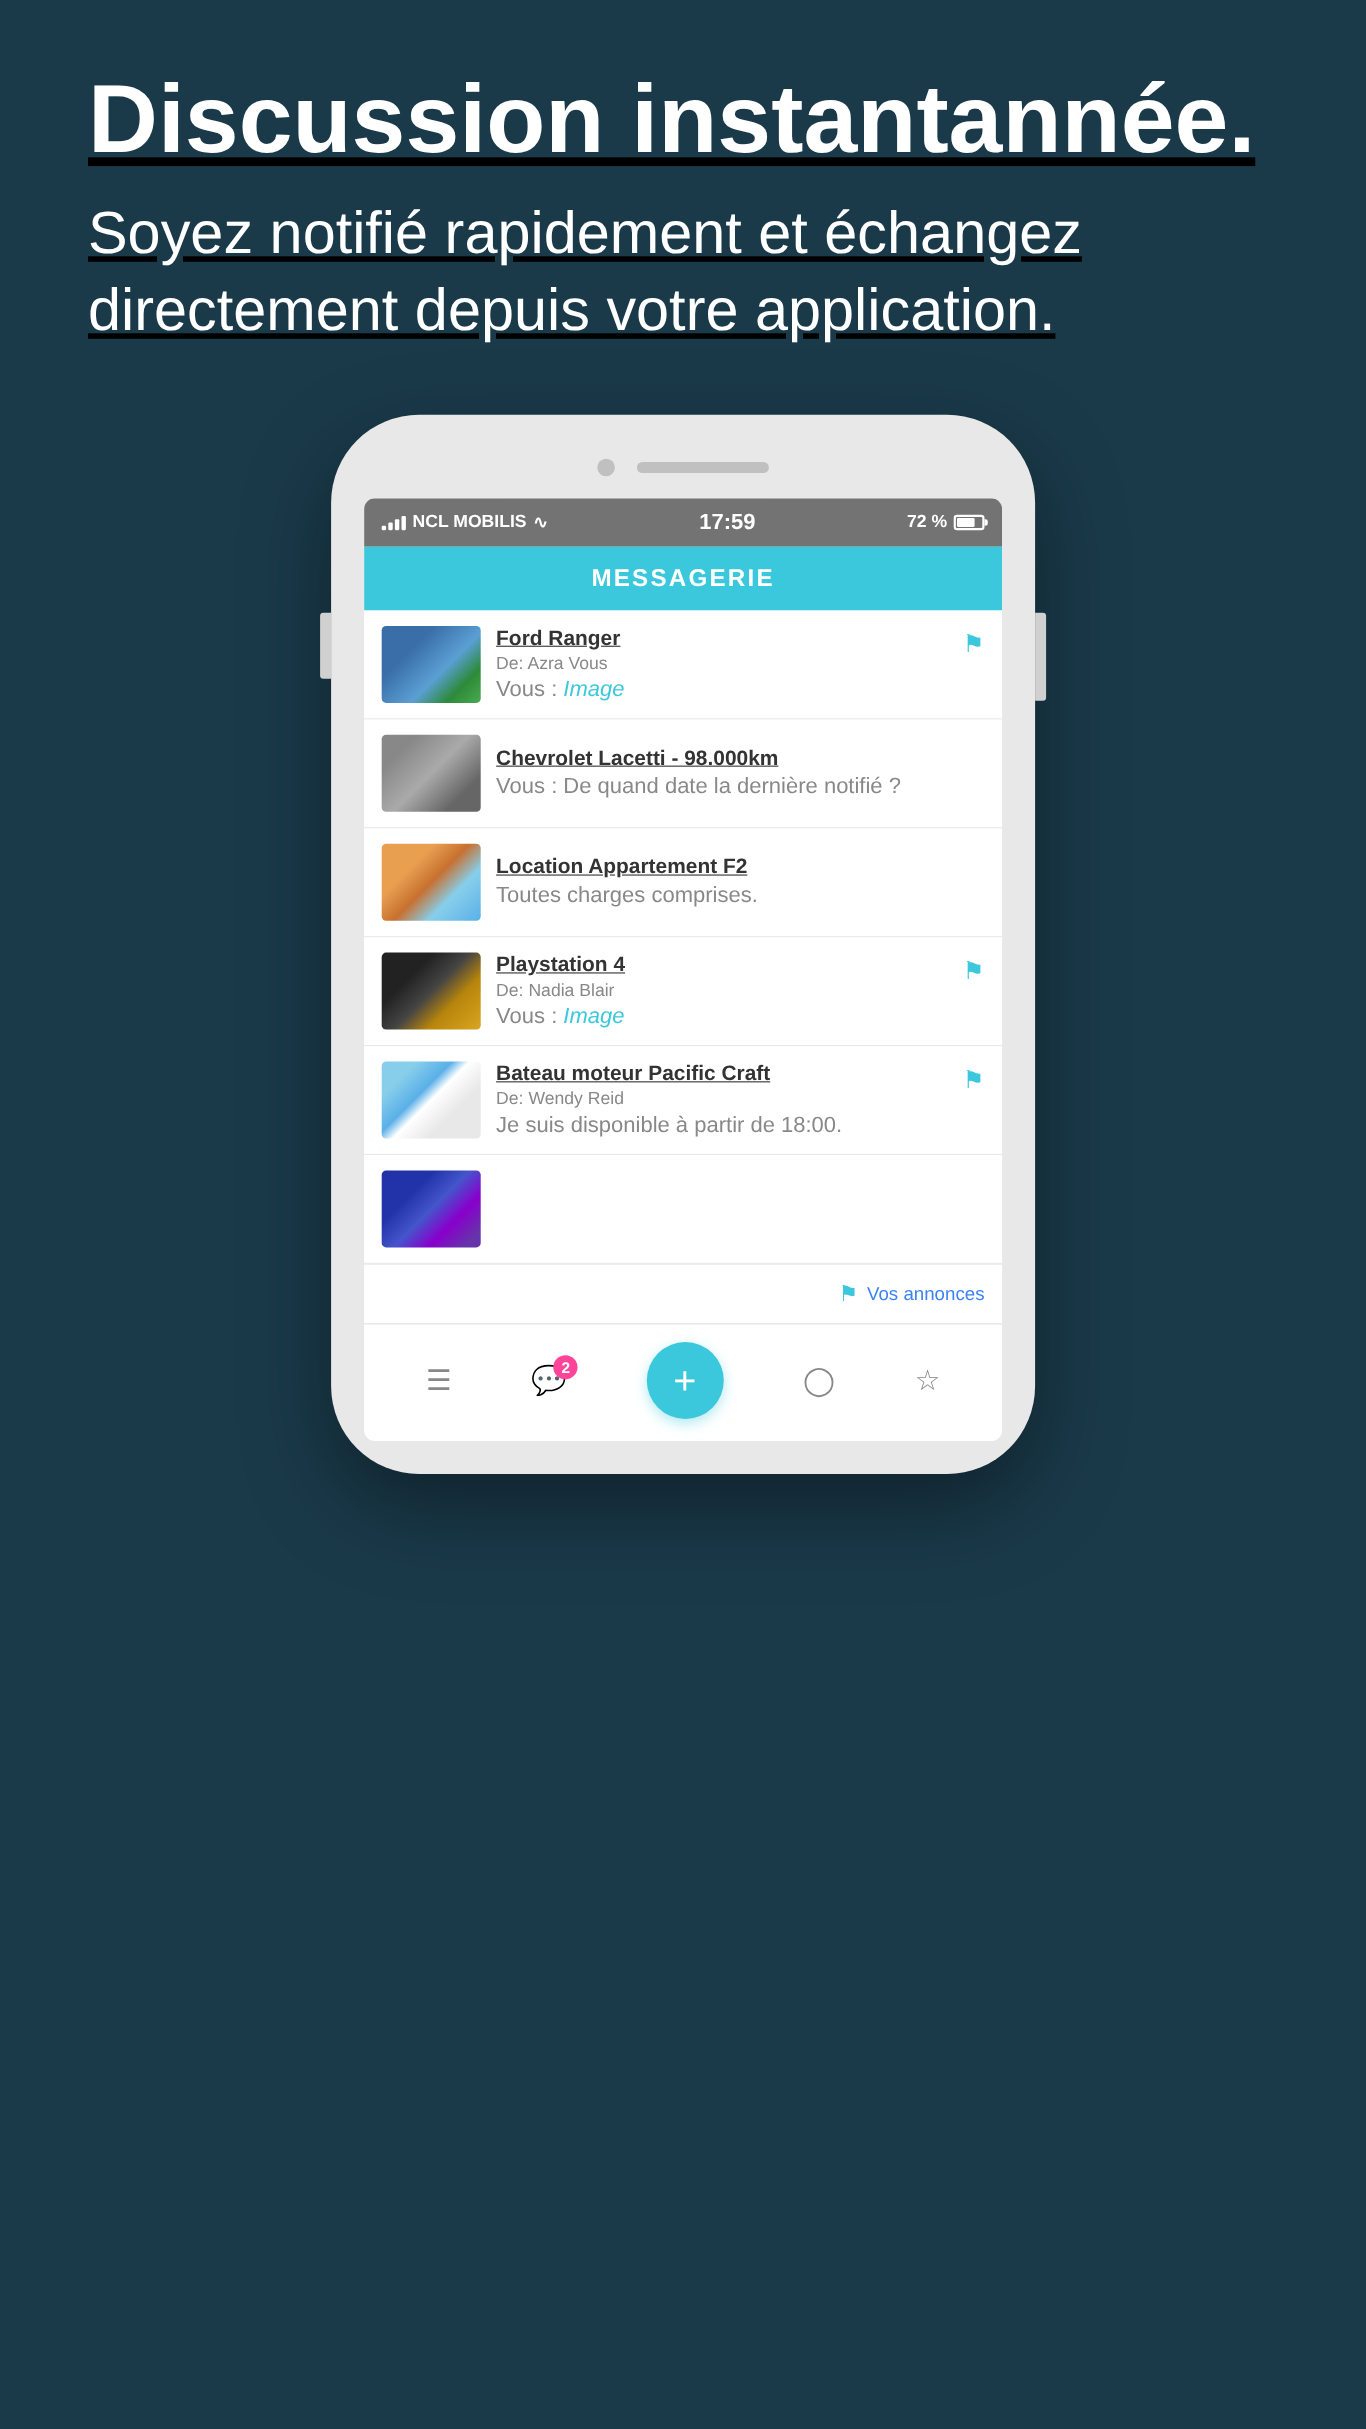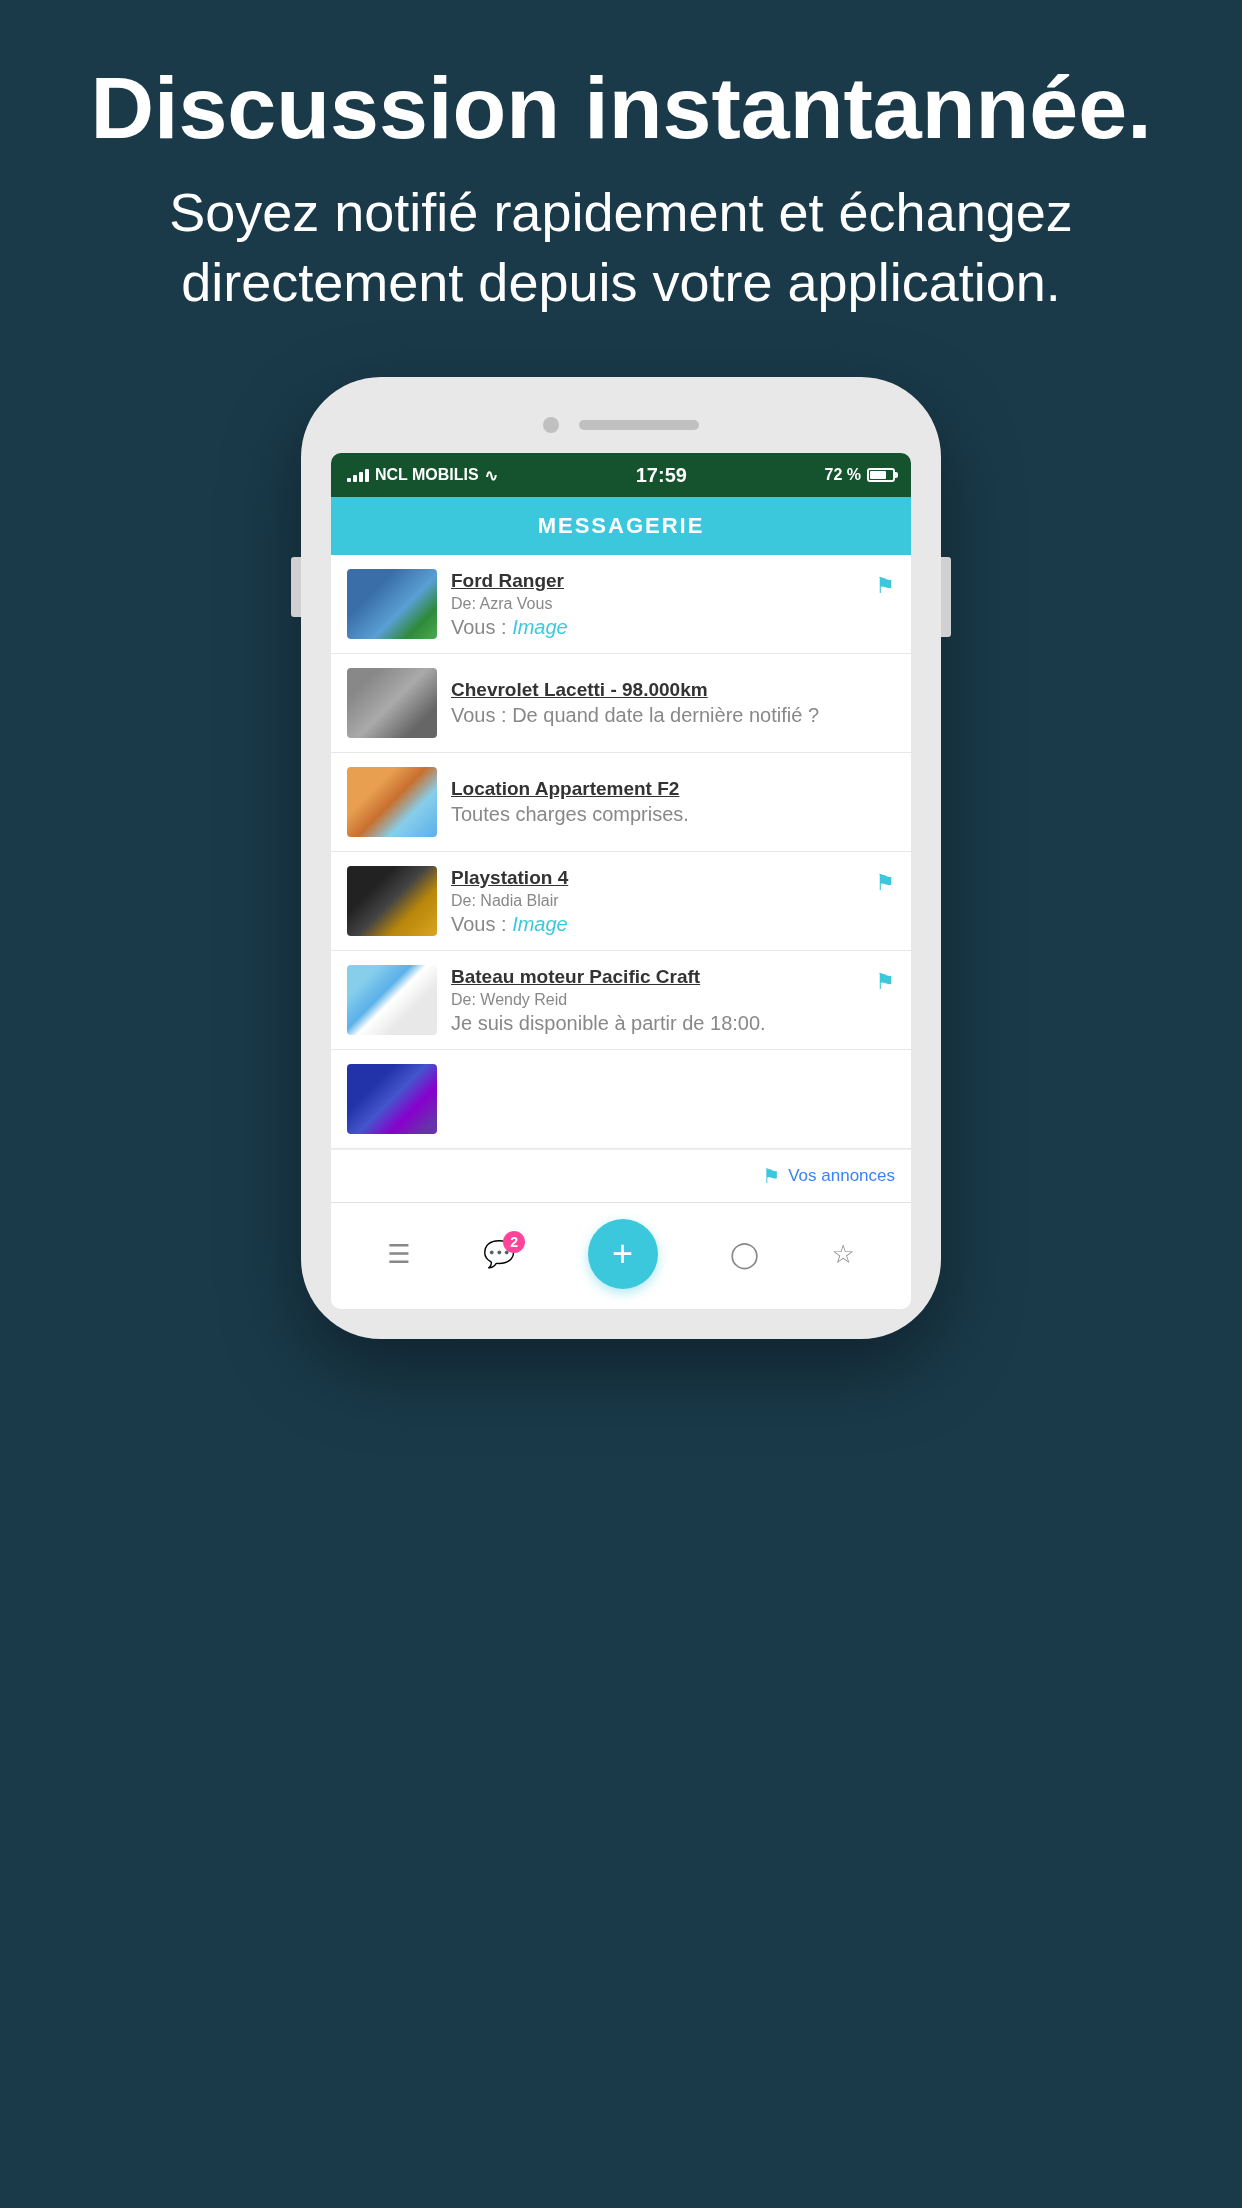--- a/index.html
+++ b/index.html
@@ -12,21 +12,21 @@
       font-family: -apple-system, 'Helvetica Neue', Arial, sans-serif;
       overflow: hidden;
       display: flex;
       flex-direction: column;
       align-items: center;
     }
 
     .header-section {
       width: 100%;
       padding: 60px 80px 40px;
-      text-align: center;
+      text-decoration: underline;
     }
 
     .header-title {
       font-size: 88px;
       font-weight: 700;
       color: #ffffff;
       line-height: 1.1;
       margin-bottom: 20px;
     }
 
@@ -89,21 +89,21 @@
       border-radius: 0 3px 3px 0;
     }
 
     .phone-screen {
       background: #f5f5f5;
       border-radius: 10px;
       overflow: hidden;
     }
 
     .status-bar {
-      background: #14532d;
+      background: #737373;
       display: flex;
       justify-content: space-between;
       align-items: center;
       padding: 8px 16px;
       height: 44px;
     }
 
     .status-left {
       display: flex;
       align-items: center;

